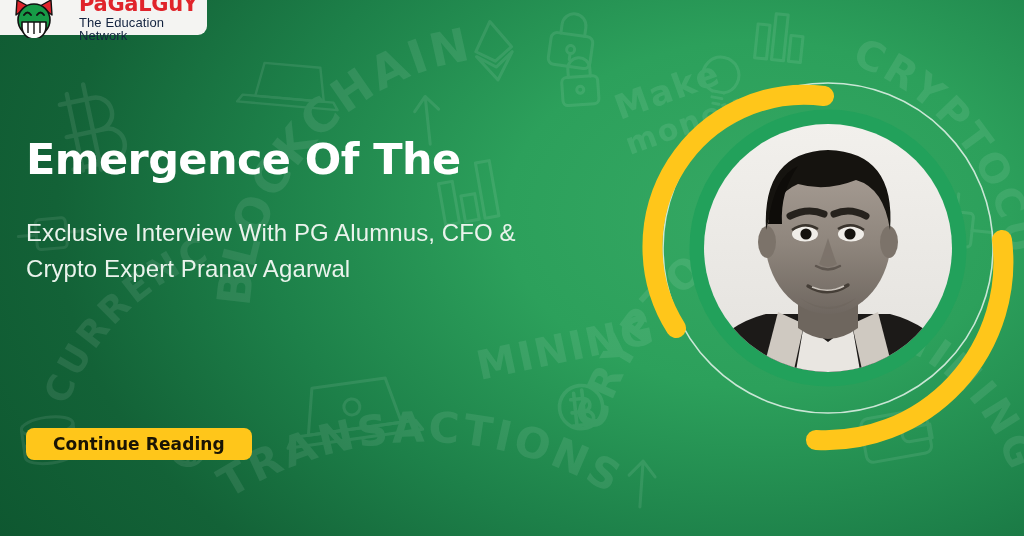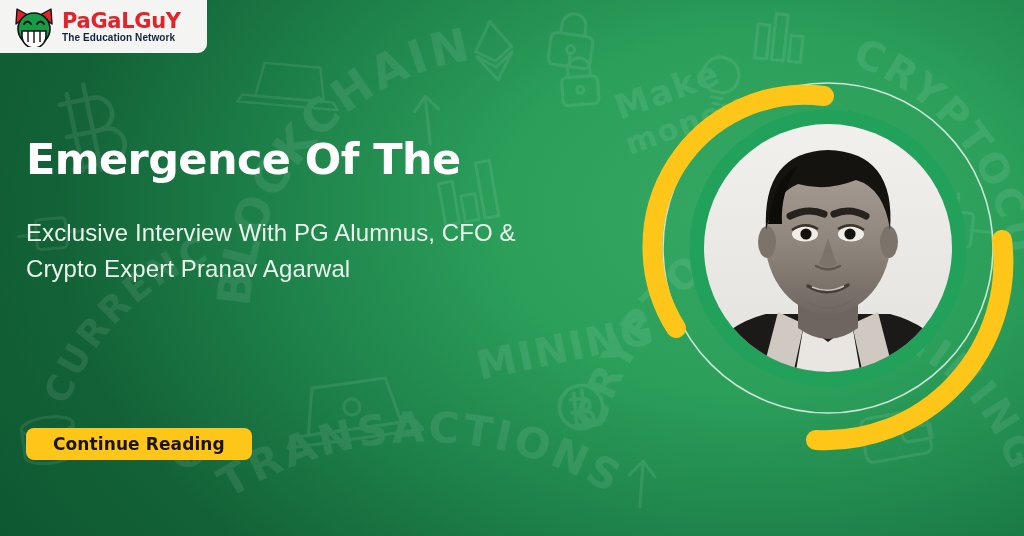--- a/index.html
+++ b/index.html
@@ -24,41 +24,42 @@
     opacity: 0.085;
     pointer-events: none;
   }
   #watermark svg { display: block; width: 100%; height: 100%; }
 
   
   #logo-box {
     position: absolute;
     left: 0; top: 0;
     width: 207px;
-    height: 53px;
+    height: 35px;
     background: #F4F4F2;
     border-bottom-right-radius: 9px;
     display: flex;
     align-items: center;
     padding-left: 12px;
     box-sizing: border-box;
     z-index: 8;
+    gap: 17px;
   }
   #logo-mark { width: 44px; height: 40px; flex: 0 0 auto; }
   #logo-text { margin-left: 6px; line-height: 1; }
   #logo-title {
     font-size: 21px;
     font-weight: 800;
     color: #E0242B;
     letter-spacing: -0.3px;
     font-family: "DejaVu Sans", sans-serif;
   }
   #logo-sub {
-    font-size: 10px;
-    font-weight: 700;
+    font-size: 13px;
+    font-weight: 400;
     color: #13233F;
     letter-spacing: 0.1px;
     margin-top: 1px;
     font-family: "Liberation Sans", sans-serif;
   }
 
   
   #content {
     position: absolute;
     left: 26px;

